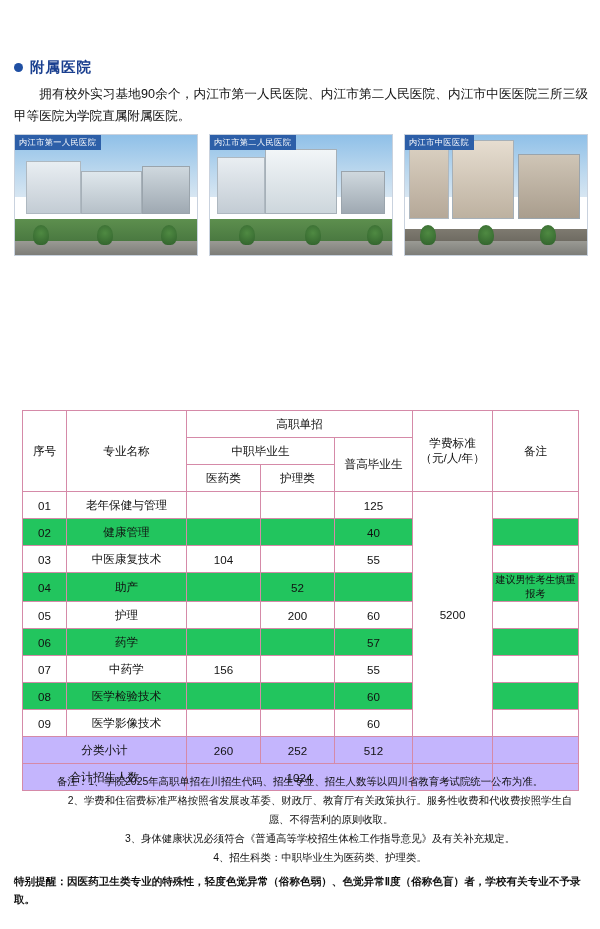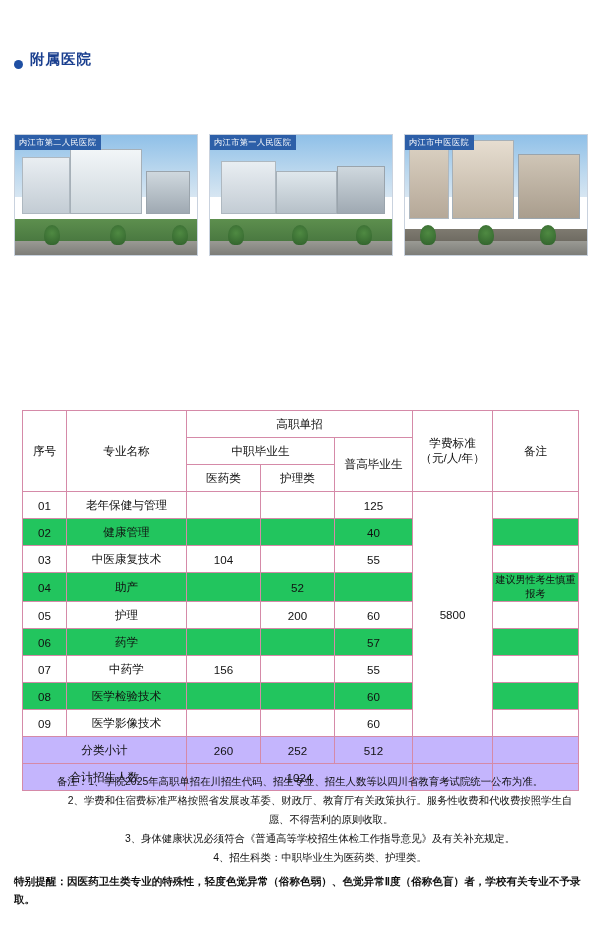--- a/index.html
+++ b/index.html
@@ -17,22 +17,22 @@
   .page {
     position: relative;
     width: 600px;
     height: 929px;
     padding: 0;
     box-sizing: border-box;
   }
   
   .section-head {
     display: flex;
-    align-items: flex-end;
-    margin: 4px 0 6px 0;
+    align-items: center;
+    margin: 12px 0 6px 0;
     padding: 0;
   }
   .bullet-dot {
     width: 9px;
     height: 9px;
     border-radius: 50%;
     background: #1f4fa3;
     margin-right: 7px;
     flex: 0 0 auto;
   }
@@ -245,48 +245,49 @@
 </head>
 <body>
 
 <div class="page">
 
   <div id="hospital-section">
     <div class="section-head">
       <span class="bullet-dot"></span>
       <span class="section-title">附属医院</span>
     </div>
+    <p id="hospital-text" class="para indent">拥有校外实习基地90余个，内江市第一人民医院、内江市第二人民医院、内江市中医医院三所三级甲等医院为学院直属附属医院。</p>
   </div>
 
   <div id="photo-strip">
+
+    <div class="photo">
+      <span class="photo-caption">内江市第一人民医院</span>
+      <span class="ph-sky"></span>
+      <span class="ph-ground"></span>
+      <span class="ph-b1" style="left:6%;top:22%;width:30%;height:44%;"></span>
+      <span class="ph-b2" style="left:36%;top:30%;width:34%;height:36%;"></span>
+      <span class="ph-b3" style="left:70%;top:26%;width:26%;height:40%;"></span>
+      <span class="ph-road"></span>
+      <span class="ph-tree" style="left:10%;"></span>
+      <span class="ph-tree" style="left:45%;"></span>
+      <span class="ph-tree" style="left:80%;"></span>
+    </div>
 
     <div class="photo">
       <span class="photo-caption">内江市第二人民医院</span>
       <span class="ph-sky"></span>
       <span class="ph-ground"></span>
       <span class="ph-b1" style="left:4%;top:18%;width:26%;height:48%;"></span>
       <span class="ph-b2" style="left:30%;top:12%;width:40%;height:54%;background:linear-gradient(180deg,#f2f6f8 0%,#cdd6dc 100%);"></span>
       <span class="ph-b3" style="left:72%;top:30%;width:24%;height:36%;"></span>
       <span class="ph-road"></span>
       <span class="ph-tree" style="left:16%;"></span>
       <span class="ph-tree" style="left:52%;"></span>
       <span class="ph-tree" style="left:86%;"></span>
-    </div>
-
-    <div class="photo">
-      <span class="photo-caption">内江市第一人民医院</span>
-      <span class="ph-sky"></span>
-      <span class="ph-ground"></span>
-      <span class="ph-b1" style="left:6%;top:22%;width:30%;height:44%;"></span>
-      <span class="ph-b2" style="left:36%;top:30%;width:34%;height:36%;"></span>
-      <span class="ph-b3" style="left:70%;top:26%;width:26%;height:40%;"></span>
-      <span class="ph-road"></span>
-      <span class="ph-tree" style="left:10%;"></span>
-      <span class="ph-tree" style="left:45%;"></span>
-      <span class="ph-tree" style="left:80%;"></span>
     </div>
 
     <div class="photo">
       <span class="photo-caption">内江市中医医院</span>
       <span class="ph-sky"></span>
       <span class="ph-ground" style="height:22%;background:linear-gradient(180deg,#7e7a70 0%,#5d5a52 100%);"></span>
       <span class="ph-b1" style="left:2%;top:10%;width:22%;height:60%;background:linear-gradient(180deg,#d9cfc0 0%,#b5a898 100%);"></span>
       <span class="ph-b2" style="left:26%;top:4%;width:34%;height:66%;background:linear-gradient(180deg,#e6ddd0 0%,#bdb1a0 100%);"></span>
       <span class="ph-b3" style="left:62%;top:16%;width:34%;height:54%;background:linear-gradient(180deg,#cfc5b6 0%,#a99d8d 100%);"></span>
       <span class="ph-road"></span>
@@ -330,21 +331,21 @@
           <td class="head-cell">护理类</td>
         </tr>
       </thead>
       <tbody>
         <tr class="row-odd">
           <td>01</td>
           <td class="major">老年保健与管理</td>
           <td></td>
           <td></td>
           <td>125</td>
-          <td rowspan="9">5800</td>
+          <td rowspan="9">5200</td>
           <td></td>
         </tr>
         <tr class="row-even">
           <td>02</td>
           <td class="major">健康管理</td>
           <td></td>
           <td></td>
           <td>40</td>
           <td></td>
         </tr>

